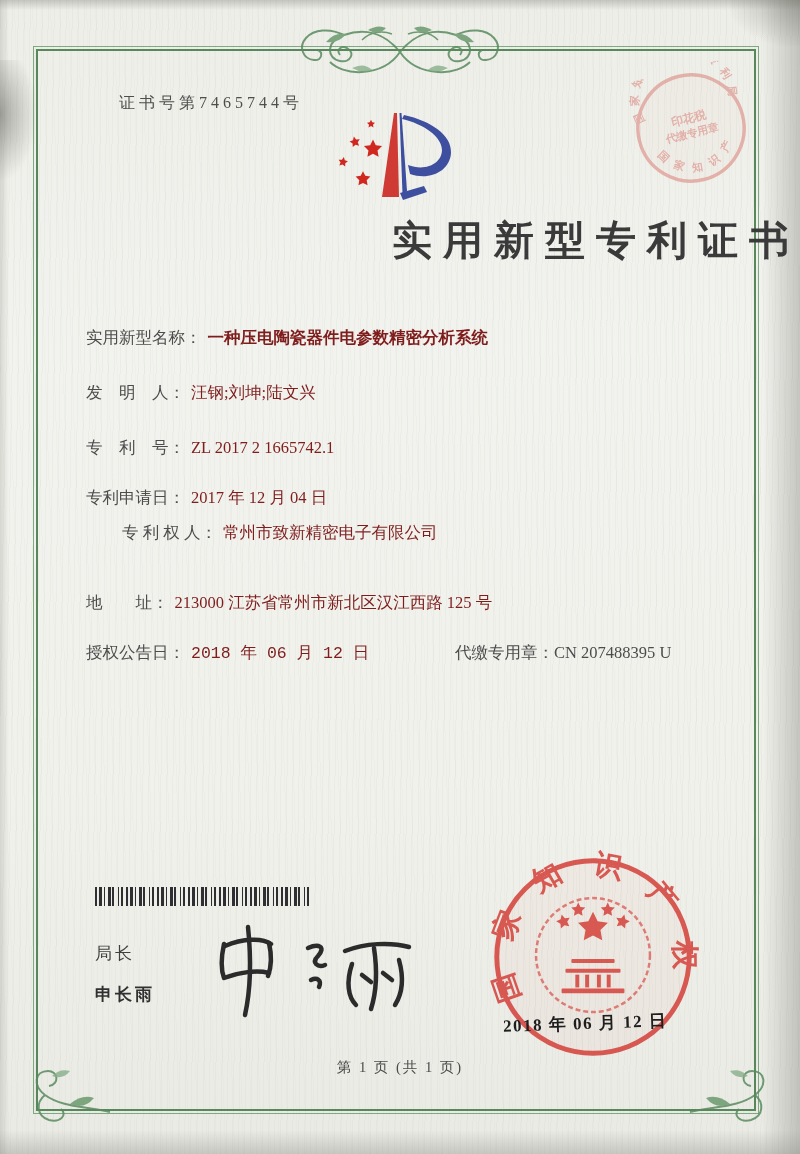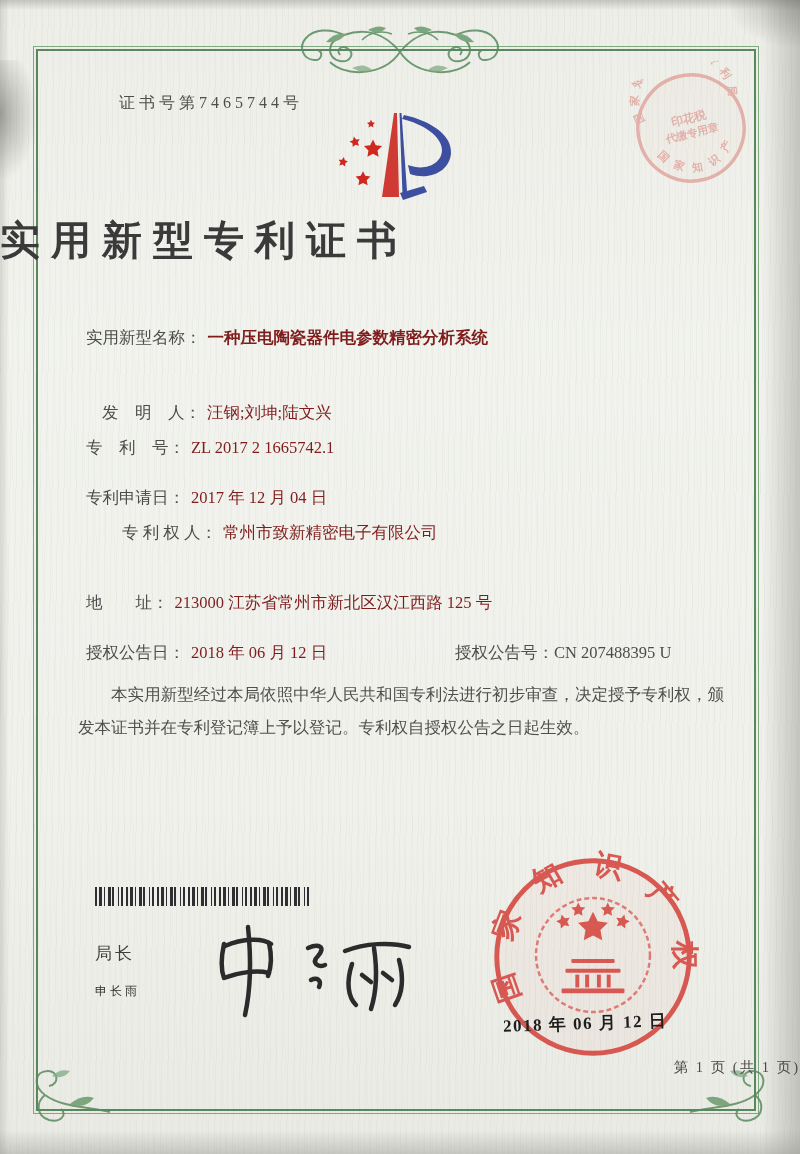--- a/index.html
+++ b/index.html
@@ -18,40 +18,40 @@
   .scan-right{top:0;right:0;width:38px;height:100%;background:linear-gradient(to right,rgba(135,136,128,0),rgba(135,136,128,.42));}
   .scan-left{top:0;left:0;width:9px;height:100%;background:linear-gradient(to right,rgba(150,151,143,.30),rgba(150,151,143,0));}
   .scan-bottom{bottom:0;left:0;width:100%;height:24px;background:linear-gradient(to top,rgba(140,141,133,.38),rgba(140,141,133,0));}
   .scan-blot-tl{left:0;top:60px;width:36px;height:120px;background:radial-gradient(ellipse at 0% 45%,rgba(105,106,98,.55),rgba(105,106,98,0) 72%);}
   .scan-blot-tr{right:0;top:0;width:70px;height:46px;background:radial-gradient(ellipse at 100% 0%,rgba(110,111,103,.5),rgba(110,111,103,0) 75%);}
   
   .frame{left:33px;top:46px;width:724px;height:1066px;border:1px solid #7fa982;}
   .frame-inner{position:absolute;left:2px;top:2px;right:2px;bottom:2px;border:2px solid #57875b;}
   .cert-no{left:74px;top:93px;font-size:16px;letter-spacing:4px;color:#4d4f4c;margin-left:45px;}
   .logo{left:330px;top:111px;}
-  .title{left:0;top:213px;width:100%;text-align:left;font-size:40px;font-weight:700;letter-spacing:11px;color:#3a3a3a;}
+  .title{left:0;top:213px;width:100%;text-align:right;font-size:40px;font-weight:700;letter-spacing:11px;color:#3a3a3a;}
   .field-row{left:86px;font-size:16.5px;color:#4c4c4c;white-space:nowrap;}
   .field-row .lab{color:#4c4c4c;}
   .field-row .val{margin-left:6px;color:#7f1d1d;}
   .val-bold{font-weight:600;color:#6e6e6e;}
   .grant-right{left:455px;top:642px;font-size:16.5px;color:#4c4c4c;white-space:nowrap;}
   .paras{left:78px;top:678px;width:646px;font-size:16.5px;line-height:33px;color:#4f4f4f;text-align:justify;}
   .paras p{margin:0;text-indent:2em;}
   .barcode{left:95px;top:887px;width:215px;height:19px;opacity:.88;
     background-image:repeating-linear-gradient(90deg,
       #15151a 0 2px,transparent 2px 4px,#15151a 4px 7px,transparent 7px 9px,
       #15151a 9px 10px,transparent 10px 13px,#15151a 13px 16px,transparent 16px 17px,
       #15151a 17px 19px,transparent 19px 23px,#15151a 23px 24px,transparent 24px 26px,
       #15151a 26px 28px,transparent 28px 31px);}
   .commissioner-title{left:95px;top:942px;font-size:17px;letter-spacing:3px;color:#3f3f3f;font-family:Liberation Sans, sans-serif;}
-  .commissioner-name{left:95px;top:983px;font-size:12px;letter-spacing:3px;color:#303030;font-family:"Liberation Sans","DejaVu Sans",sans-serif;}
+  .commissioner-name{left:95px;top:983px;font-size:17px;letter-spacing:3px;color:#303030;font-family:"Liberation Sans","DejaVu Sans",sans-serif;font-weight:bold;}
   .signature{left:205px;top:920px;}
   .seal{left:485px;top:849px;}
   .seal-date{left:503px;top:1012px;font-size:17px;font-weight:600;letter-spacing:1.5px;color:#1e1e1e;transform:rotate(-2deg);white-space:nowrap;}
-  .footer{left:0;top:1058px;width:100%;text-align:right;font-size:14.5px;letter-spacing:2px;color:#4a4a4a;}
+  .footer{left:0;top:1058px;width:100%;text-align:center;font-size:14.5px;letter-spacing:2px;color:#4a4a4a;}
   .corner-stamp{left:632px;top:69px;transform:rotate(-14deg);opacity:.82;}
 </style>
 </head>
 <body>
 
 <div class="abs scan-top"></div>
 <div class="abs scan-left"></div>
 <div class="abs scan-right"></div>
 <div class="abs scan-bottom"></div>
 <div class="abs scan-blot-tl"></div>
@@ -115,45 +115,44 @@
   <polygon points="69.5,2 71.5,2 77,80 72.5,83" fill="#3d4f9e"></polygon>
   <path d="M74,4 C101,10 122,24 121,42 C120,60 100,70 80,63 L78,54 C96,61 112,52 112,39 C112,26 94,13 72,8 Z" fill="#3d4f9e"></path>
   <polygon points="70,82 94,75 97,81 73,89" fill="#3d4f9e"></polygon>
 </svg>
 
 <div class="abs title">实用新型专利证书</div>
 
 <div class="abs field-row" style="top:327px;">
   <span class="lab">实用新型名称：</span><span class="val val-bold">一种压电陶瓷器件电参数精密分析系统</span>
 </div>
-<div class="abs field-row" style="top:402px;margin-left:16px;">
+<div class="abs field-row" style="top:382px;">
   <span class="lab">发　明　人：</span><span class="val">汪钢;刘坤;陆文兴</span>
 </div>
 <div class="abs field-row" style="top:437px;">
   <span class="lab">专　利　号：</span><span class="val">ZL 2017 2 1665742.1</span>
 </div>
 <div class="abs field-row" style="top:487px;">
   <span class="lab">专利申请日：</span><span class="val">2017 年 12 月 04 日</span>
 </div>
 <div class="abs field-row" style="top:522px;margin-left:36px;">
   <span class="lab">专 利 权 人：</span><span class="val">常州市致新精密电子有限公司</span>
 </div>
 <div class="abs field-row" style="top:592px;">
   <span class="lab">地　　址：</span><span class="val">213000 江苏省常州市新北区汉江西路 125 号</span>
 </div>
 
-<div class="abs field-row" style="top:642px;">
+<div class="abs field-row" style="top:642px;font-family:Liberation Mono, monospace;">
   <span class="lab">授权公告日：</span><span class="val">2018 年 06 月 12 日</span>
 </div>
 <div class="abs grant-right">
-  <span class="lab">授权公告号：</span><span class="val">CN 207488395 U</span>
+  <span class="lab">代缴专用章：</span><span class="val">CN 207488395 U</span>
 </div>
 
 <div class="abs paras">
-  <p>本实用新型经过本局依照中华人民共和国专利法进行初步审查，决定授予专利权，颁发本证书并在专利登记簿上予以登记。专利权自授权公告之日起生效。</p>
 </div>
 
 <div class="abs barcode"></div>
 
 <div class="abs commissioner-title">局长</div>
 <div class="abs commissioner-name">申长雨</div>
 
 <svg class="abs signature" width="225" height="100" viewBox="0 0 225 100">
   <g fill="none" stroke="#2b2b2b" stroke-width="4.5" stroke-linecap="round" stroke-linejoin="round">
     <path d="M20,26 C38,18 58,18 66,24"></path>

